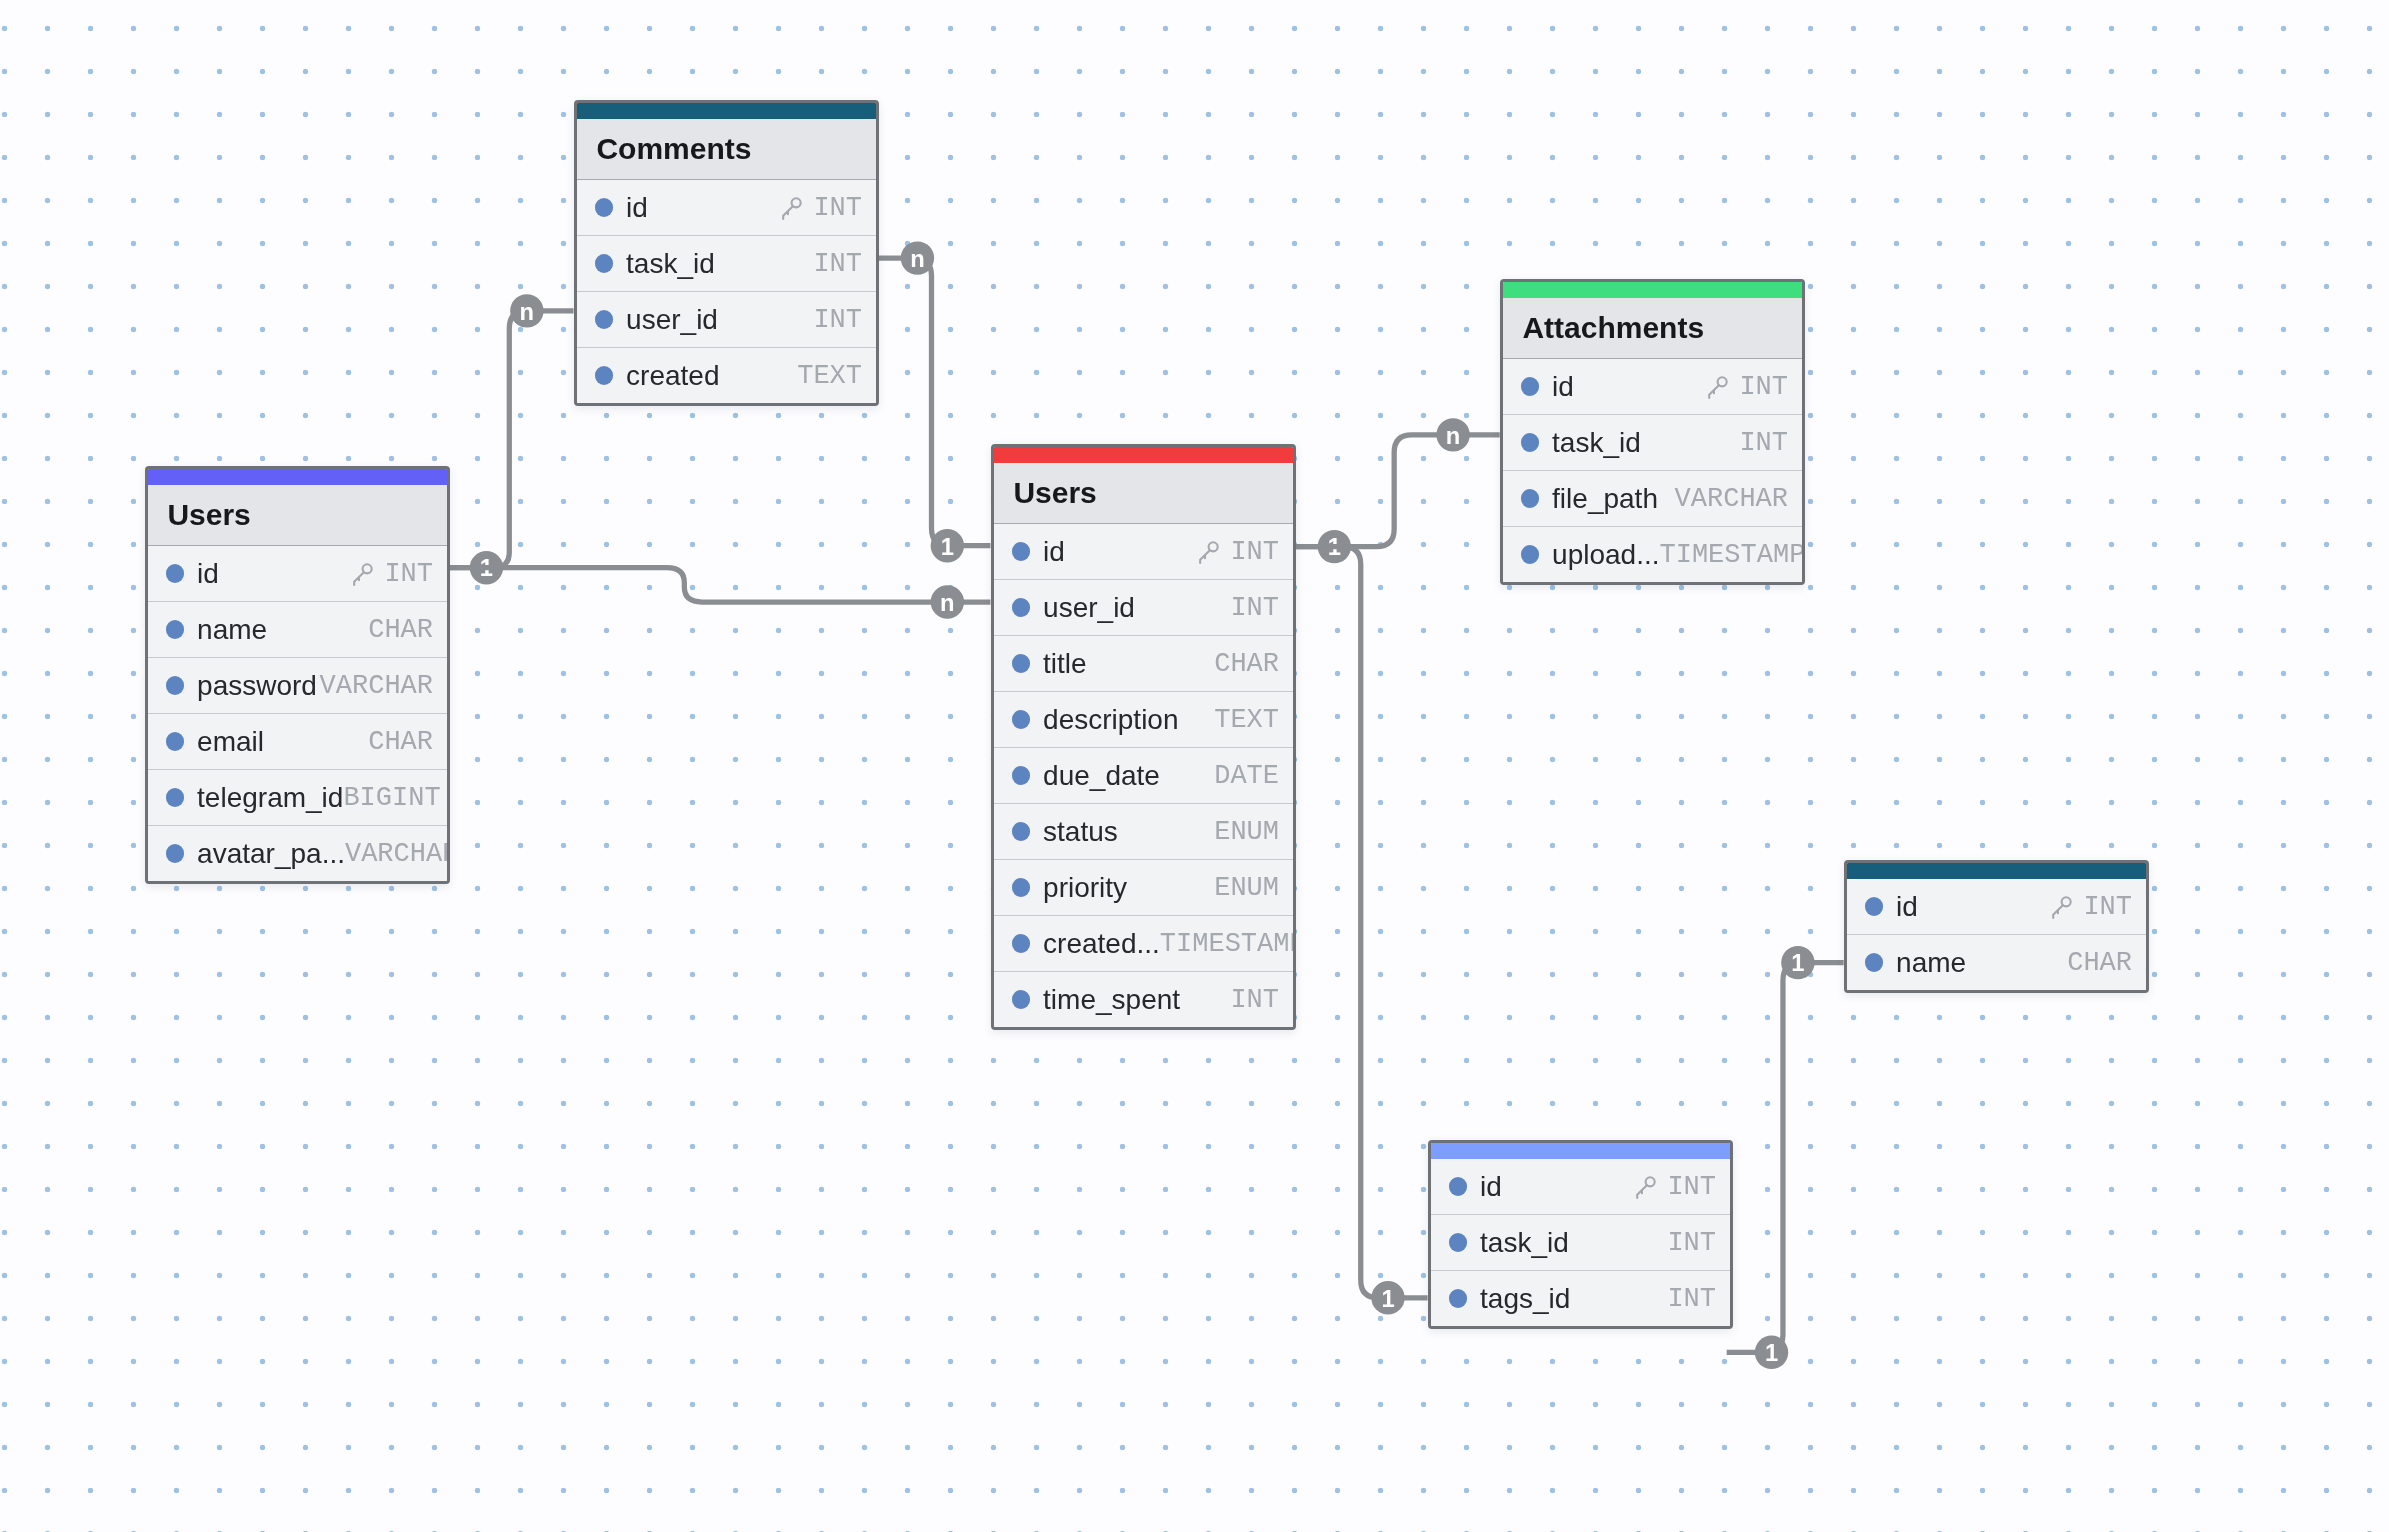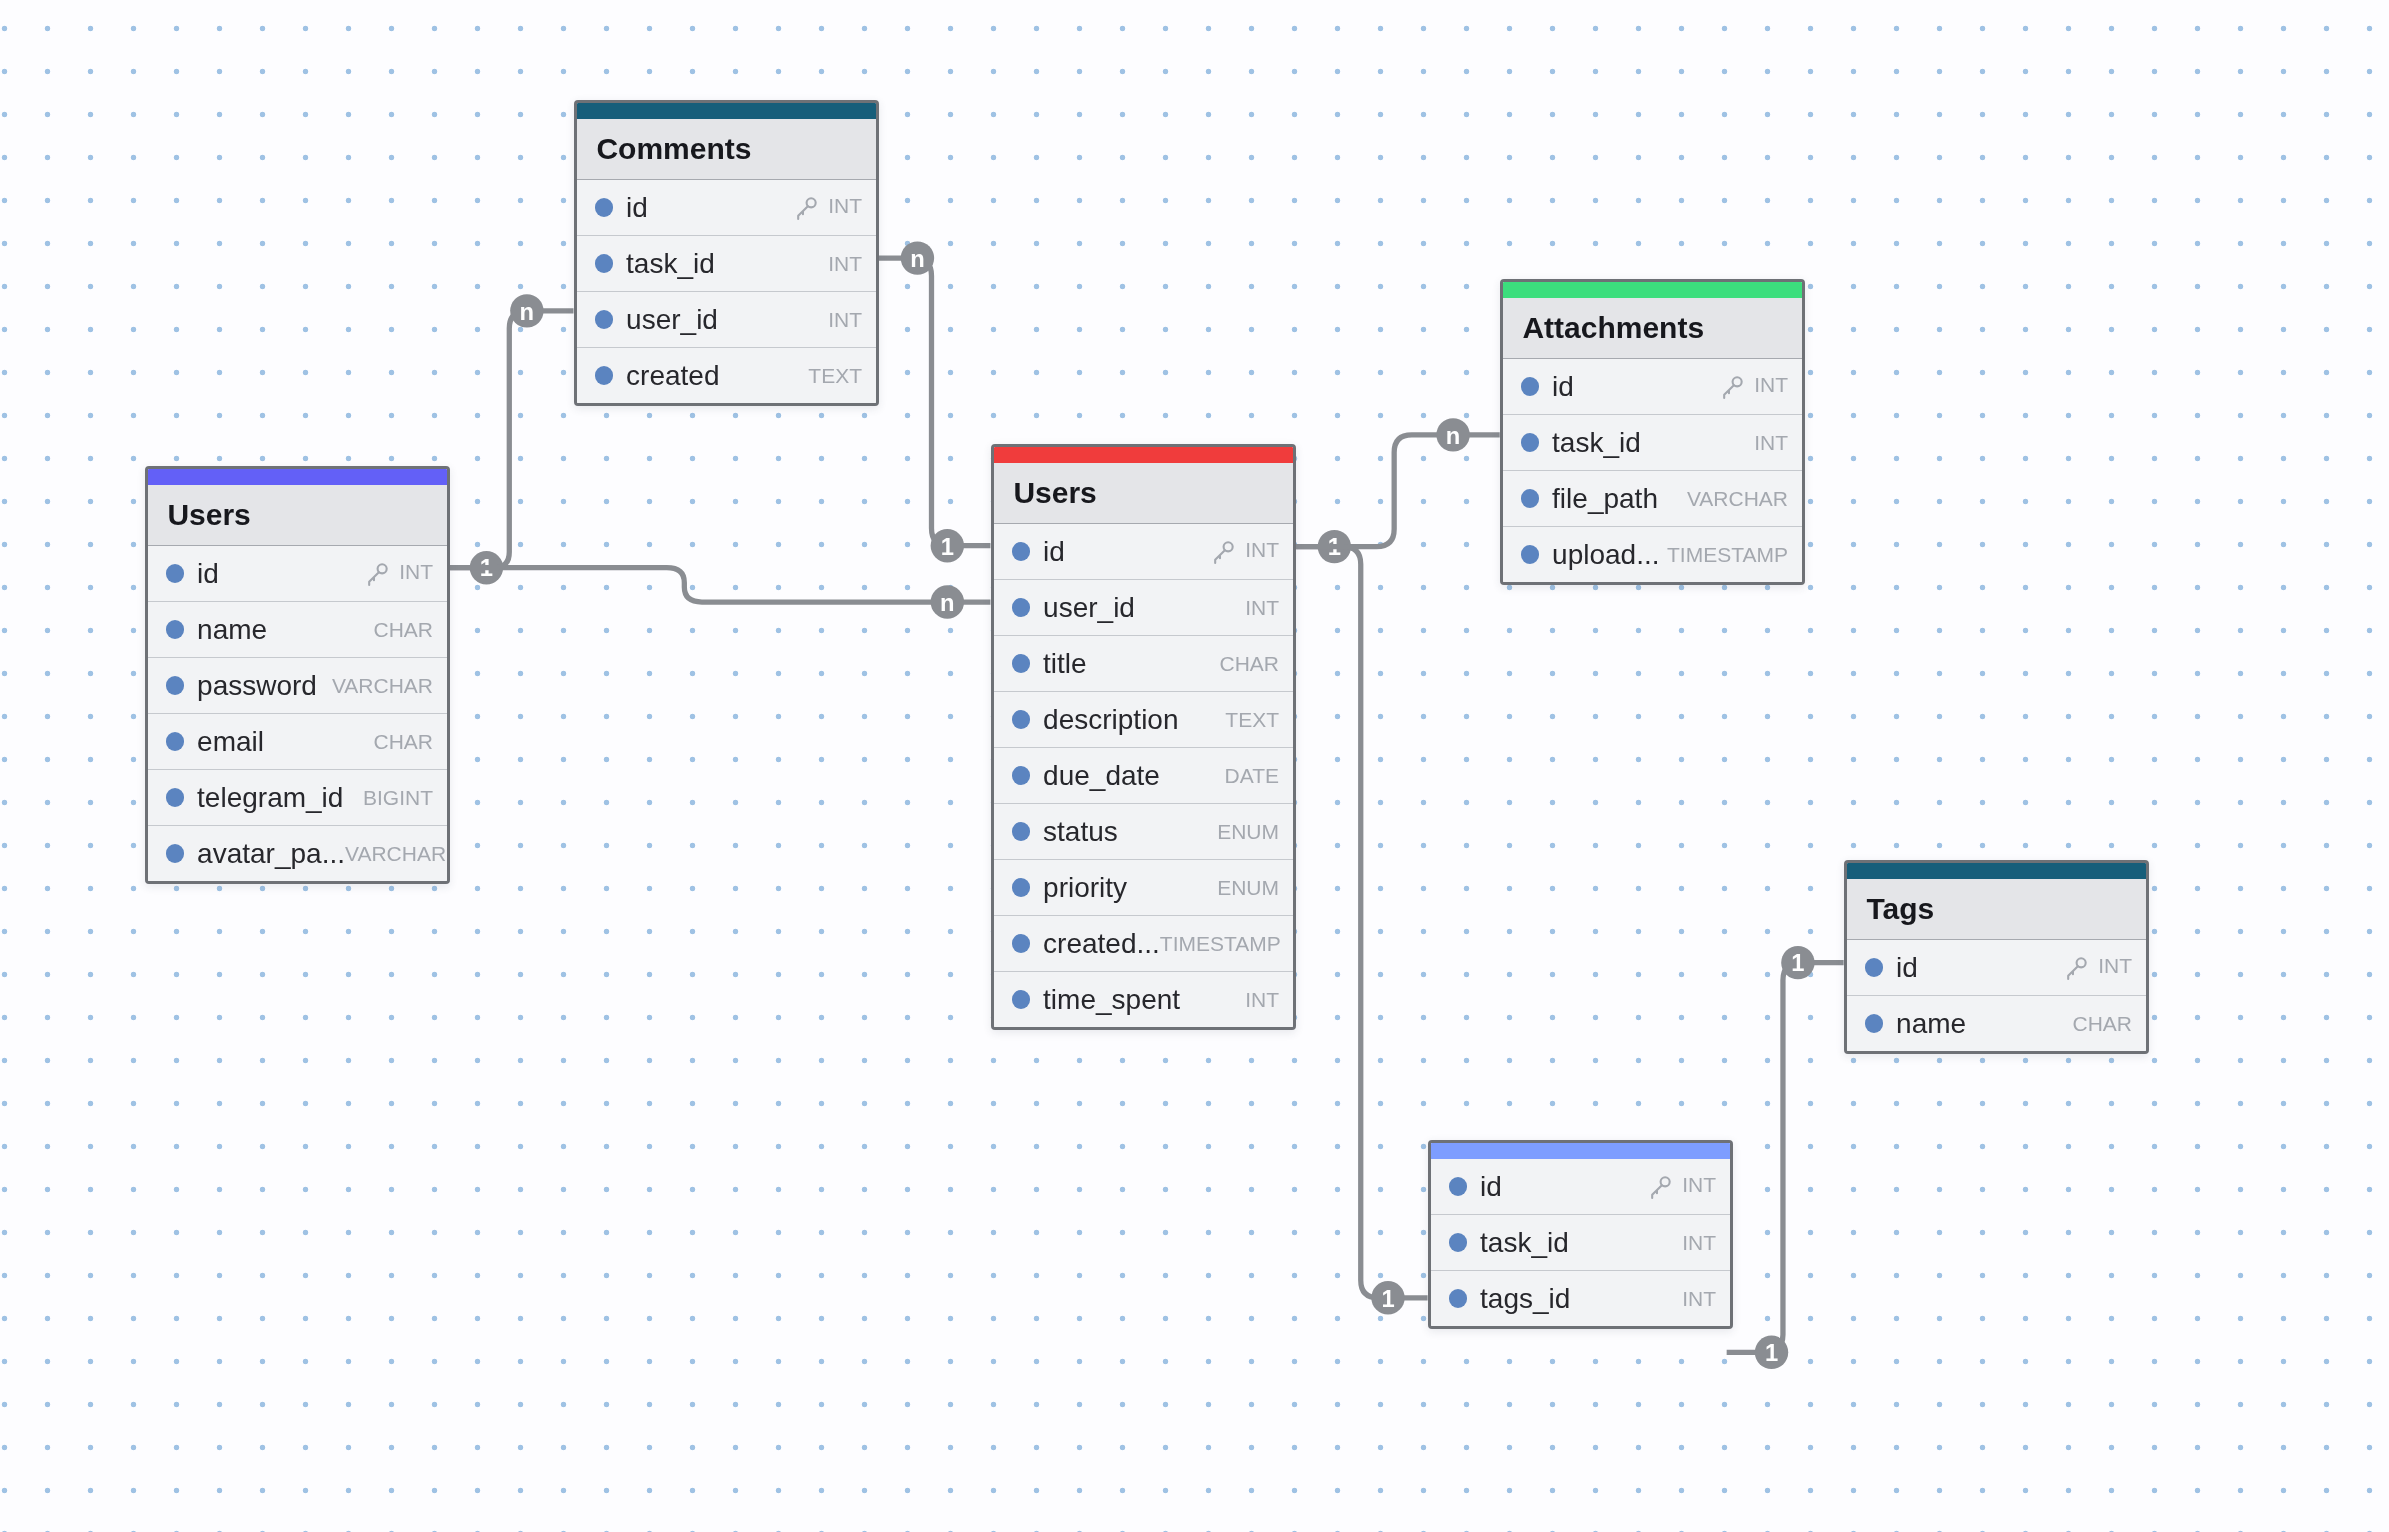--- a/index.html
+++ b/index.html
@@ -37,21 +37,21 @@
     background:var(--title-bg);font-size:30px;font-weight:bold;
     color:var(--title-color);border-bottom:1.8px solid #a6a9af;
   }
   .field{
     height:55px;display:flex;align-items:center;
     background:var(--row-bg);padding:0 14px 0 8.8px;
   }
   .field + .field{border-top:1.8px solid #c6c9ce;}
   .fdot{width:18.5px;height:18.5px;border-radius:50%;background:var(--field-dot);margin:0 13px 0 8.8px;flex:none;}
   .fname{font-size:28px;color:var(--name-color);white-space:nowrap;}
-  .ftype{margin-left:auto;display:flex;gap:8px;font-size:21px;color:var(--type-color);white-space:nowrap;}
+  .ftype{margin-left:auto;display:flex;align-items:center;gap:8px;font-size:27px;color:var(--type-color);white-space:nowrap;font-family:Liberation Mono, monospace;}
   .key{width:28px;height:28px;flex:none;fill:none;stroke:var(--type-color);stroke-width:1.8;stroke-linecap:round;stroke-linejoin:round;}
 </style>
 </head>
 <body>
 
 <svg class="layer" xmlns="http://www.w3.org/2000/svg" viewBox="0 0 2716 1742" width="2389" height="1533">
     <g class="rel">
       <path d="M 505 645 H 758 Q 778 645 778 662 V 667 Q 778 684 798 684 H 1126"></path>
       <circle cx="553" cy="645" r="19"></circle>
       <text x="553" y="655">1</text>
@@ -307,21 +307,20 @@
     <span class="fname">upload...</span>
     <span class="ftype">
 
       <span>TIMESTAMP</span>
     </span>
   </div>
       </div>
   </div>
     <div class="table-card" style="left: 1844px; top: 860px;">
     <div class="strip" style="background: rgb(23, 94, 122);"></div>
-    <div class="title">Tags</div>
     <div>
         <div class="field">
     <span class="fdot"></span>
     <span class="fname">id</span>
     <span class="ftype">
       <svg class="key" viewBox="0 0 24 24">
         <circle cx="16.4" cy="7.6" r="3.9"></circle>
         <path d="M13.6 10.4 L5.3 18.7 M5.3 18.7 l0 2.7 M9.4 14.6 l0 2.7"></path>
       </svg>
       <span>INT</span>

